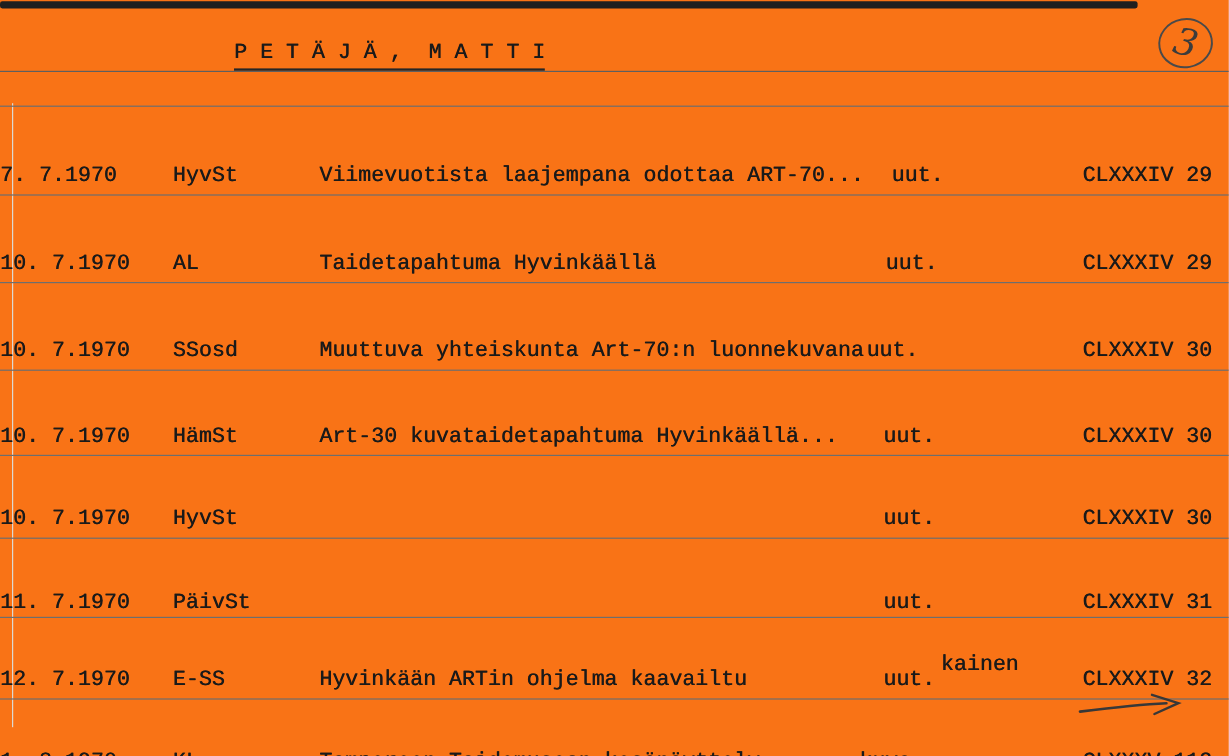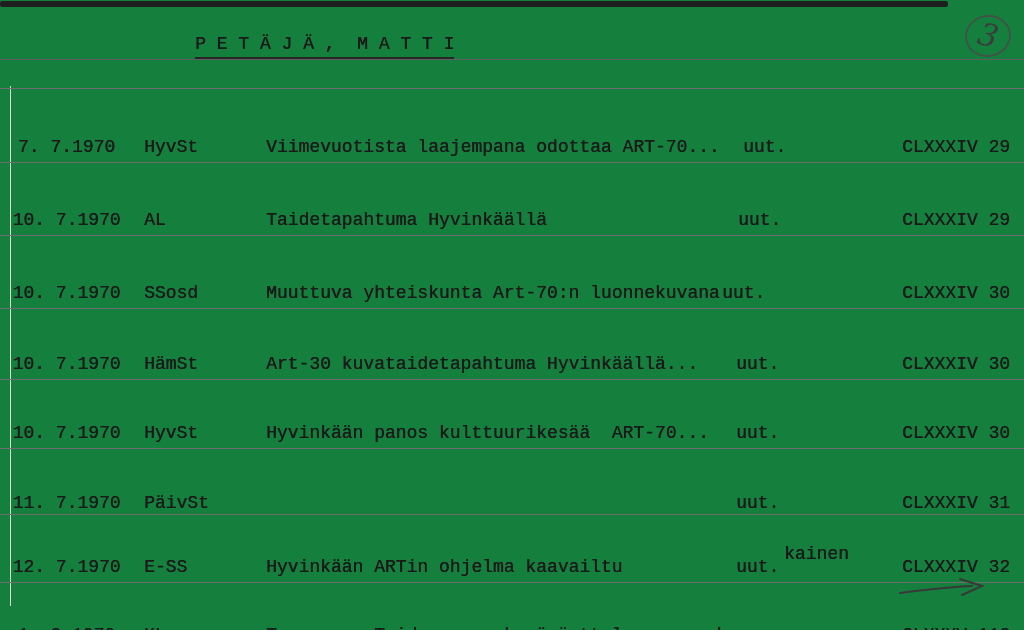--- a/index.html
+++ b/index.html
@@ -3,21 +3,21 @@
 <meta charset="utf-8">
 <style>
   html,body{margin:0;padding:0;}
   body{
     width:1024px;height:630px;overflow:hidden;
     background:#e9e7e2;
     font-family:"Liberation Mono","DejaVu Sans Mono",monospace;
   }
   .sheet{
     position:relative;width:1024px;height:630px;
-    background:#15803d;
+    background:#f97316;
     color:#1a1a1a;
   }
   .typ{ 
     font-size:18px;line-height:20px;white-space:pre;
     text-shadow:0.4px 0 0 currentColor;
     letter-spacing:0;
   }
   .top-bar{
     position:absolute;left:0;top:1px;width:948px;height:6px;
     background:#1f1f1f;border-radius:2px;
@@ -37,21 +37,21 @@
   .rows{
     position:absolute;left:0;top:88px;width:1024px;
     border-top:1px solid #6e6e6e;
   }
   .row{
     position:relative;width:1024px;box-sizing:border-box;
     border-bottom:1px solid #6e6e6e;
   }
   .row > span{position:absolute;bottom:5px;}
   .row.tight > span{bottom:1px;}
-  .c-date{left:0;width:133px;text-align:center;}
+  .c-date{left:0;width:133px;text-align:left;}
   .c-src{left:144px;text-align:right;}
   .c-title{left:266px;}
   .c-ref{left:876px;margin-left:26px;}
   .c-note{}
   .float-word{position:absolute;left:784px;top:544px;}
   .hand{position:absolute;}
   .hand svg{display:block;}
 </style>
 </head>
 <body>
@@ -97,21 +97,20 @@
     <div class="row" style="height:31px">
       <span class="c-date">10. 7.1970</span>
       <span class="c-src">HämSt</span>
       <span class="c-title">Art-30 kuvataidetapahtuma Hyvinkäällä...</span>
       <span class="c-note" style="left:736px">uut.</span>
       <span class="c-ref">CLXXXIV 30</span>
     </div>
     <div class="row" style="height:29px">
       <span class="c-date">10. 7.1970</span>
       <span class="c-src">HyvSt</span>
-      <span class="c-title">Hyvinkään panos kulttuurikesää  ART-70...</span>
       <span class="c-note" style="left:736px">uut.</span>
       <span class="c-ref">CLXXXIV 30</span>
     </div>
     <div class="row tight" style="height:26px">
       <span class="c-date">11. 7.1970</span>
       <span class="c-src">PäivSt</span>
       <span class="c-note" style="left:736px">uut.</span>
       <span class="c-ref">CLXXXIV 31</span>
     </div>
     <div class="row" style="height:28px">

